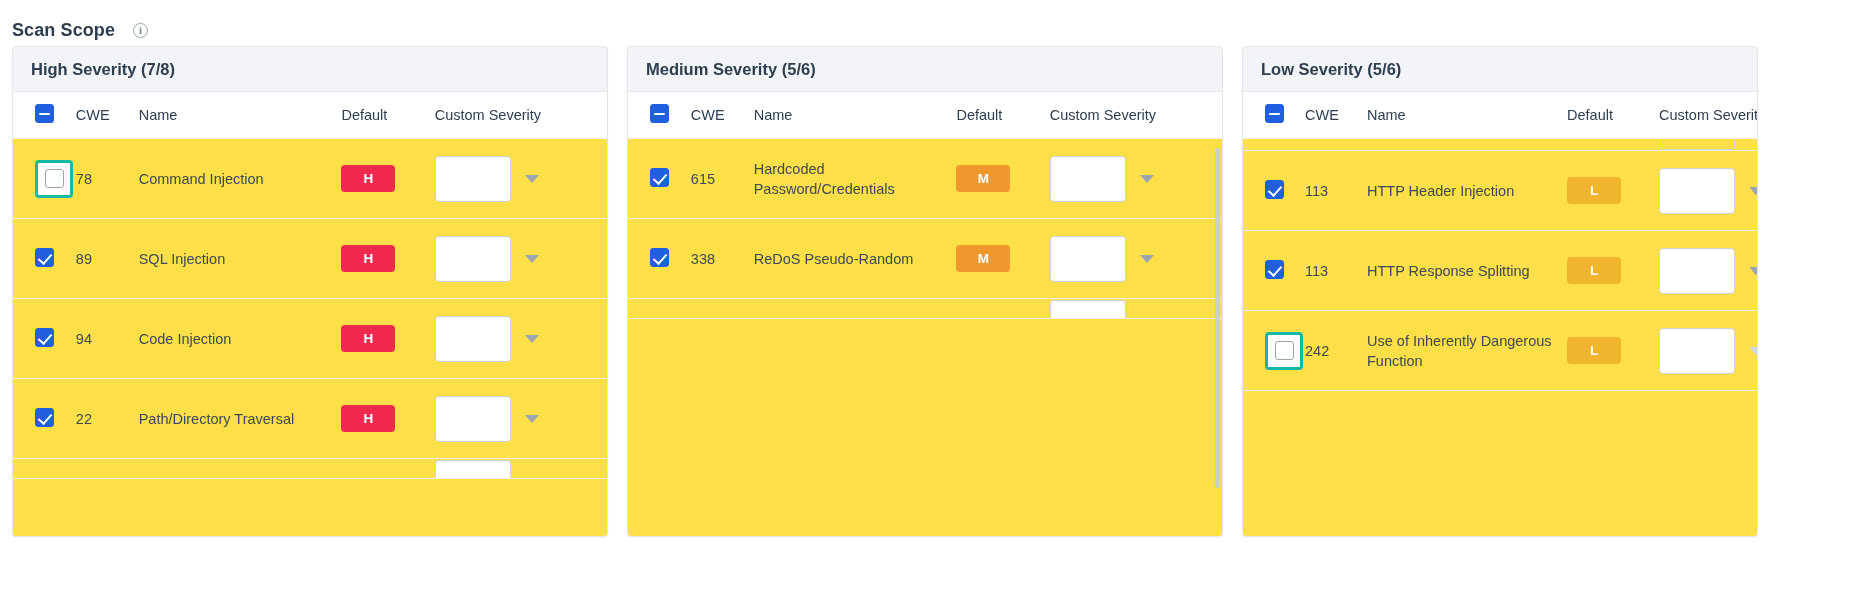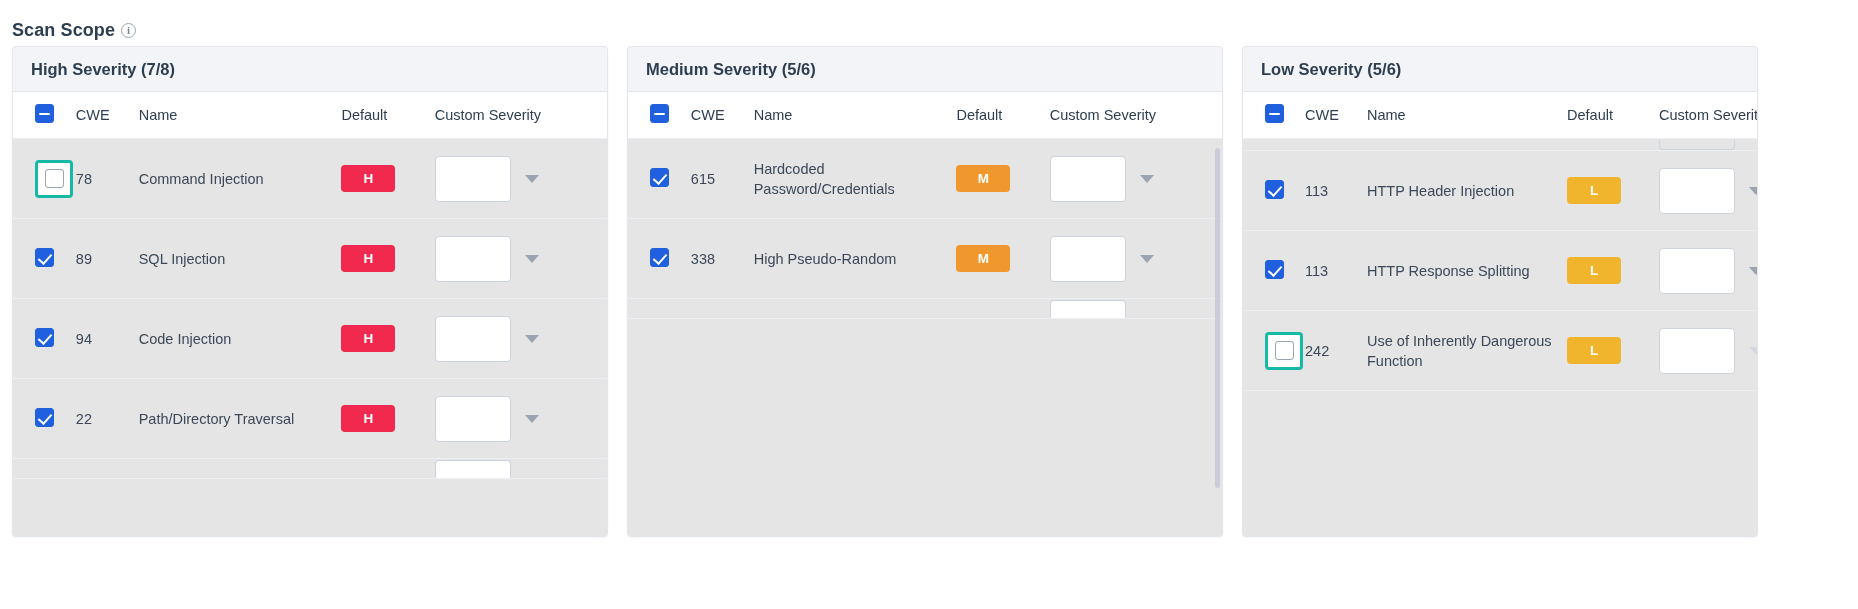--- a/index.html
+++ b/index.html
@@ -13,21 +13,21 @@
     width: 1858px;
     height: 609px;
     overflow: hidden;
     position: relative;
   }
 
   
   .scope-header {
     display: flex;
     align-items: center;
-    gap: 6px;
+    gap: 18px;
     padding: 14px 0 0 12px;
     height: 46px;
   }
   .scope-title {
     font-size: 18px;
     font-weight: bold;
     color: #2c3e50;
     letter-spacing: .1px;
   }
   .info-icon {
@@ -46,21 +46,21 @@
   }
 
   
   .columns {
     display: flex;
     gap: 19px;
     padding: 0 12px;
     align-items: flex-start;
   }
   .card {
-    background: #e5e5e5;
+    background: #fde047;
     border: 1px solid #e3e7ec;
     border-radius: 4px;
     box-shadow: 0 1px 2px rgba(20,30,50,.05);
     overflow: hidden;
     position: relative;
   }
   .card.high   { width: 596px; }
   .card.medium { width: 596px; }
   .card.low    { width: 516px; }
 
@@ -392,21 +392,21 @@
                 <div class="sel-box"></div>
                 <div class="caret"></div>
               </div>
             </td>
           </tr>
           <tr>
             <td class="col-check">
               <span class="cb checked"></span>
             </td>
             <td class="col-cwe">338</td>
-            <td class="col-name name-val">High Pseudo-Random</td>
+            <td class="col-name name-val">ReDoS Pseudo-Random</td>
             <td class="col-def">
               <span class="pill m">M</span>
             </td>
             <td class="col-cust">
               <div class="sel">
                 <div class="sel-box"></div>
                 <div class="caret"></div>
               </div>
             </td>
           </tr>

